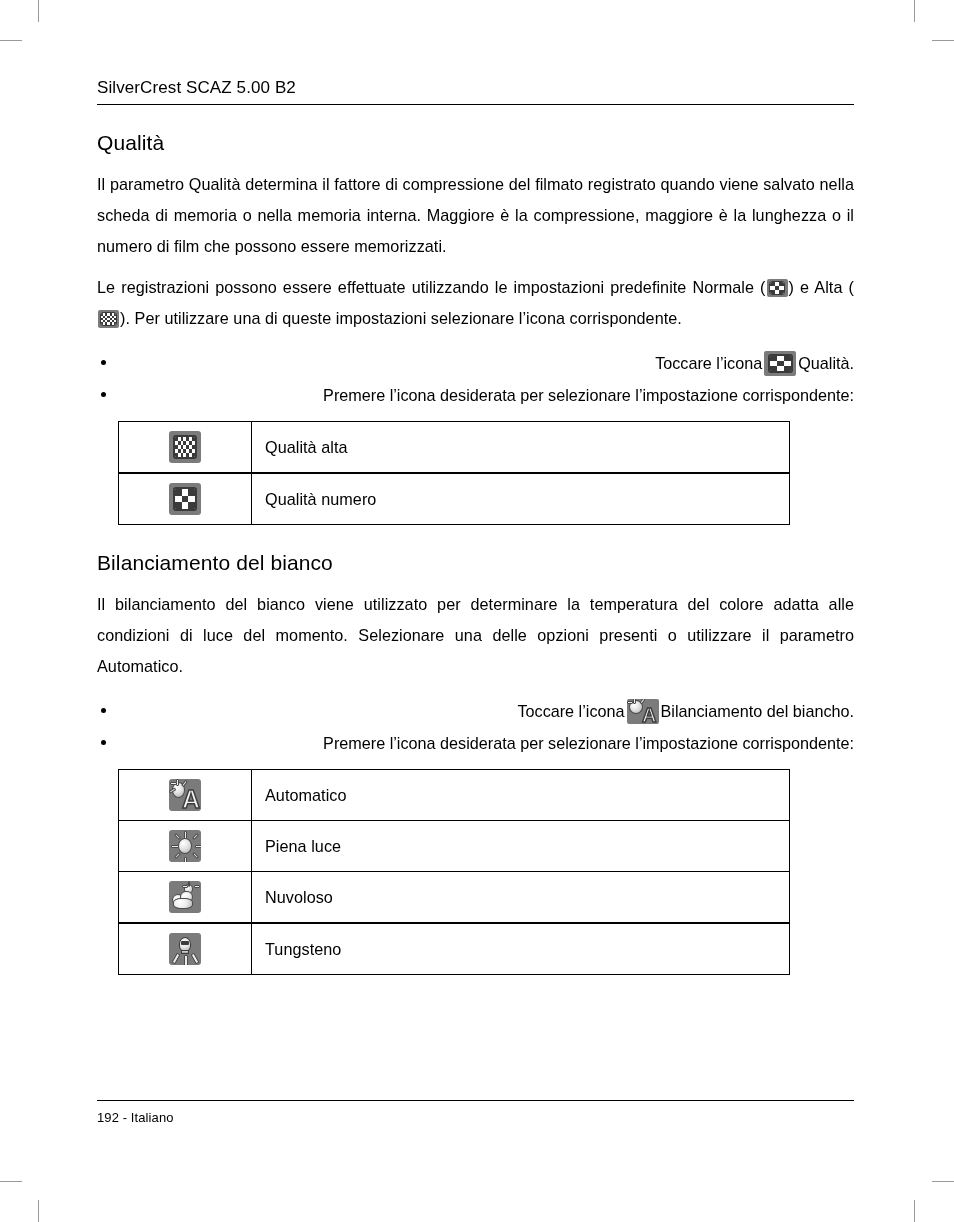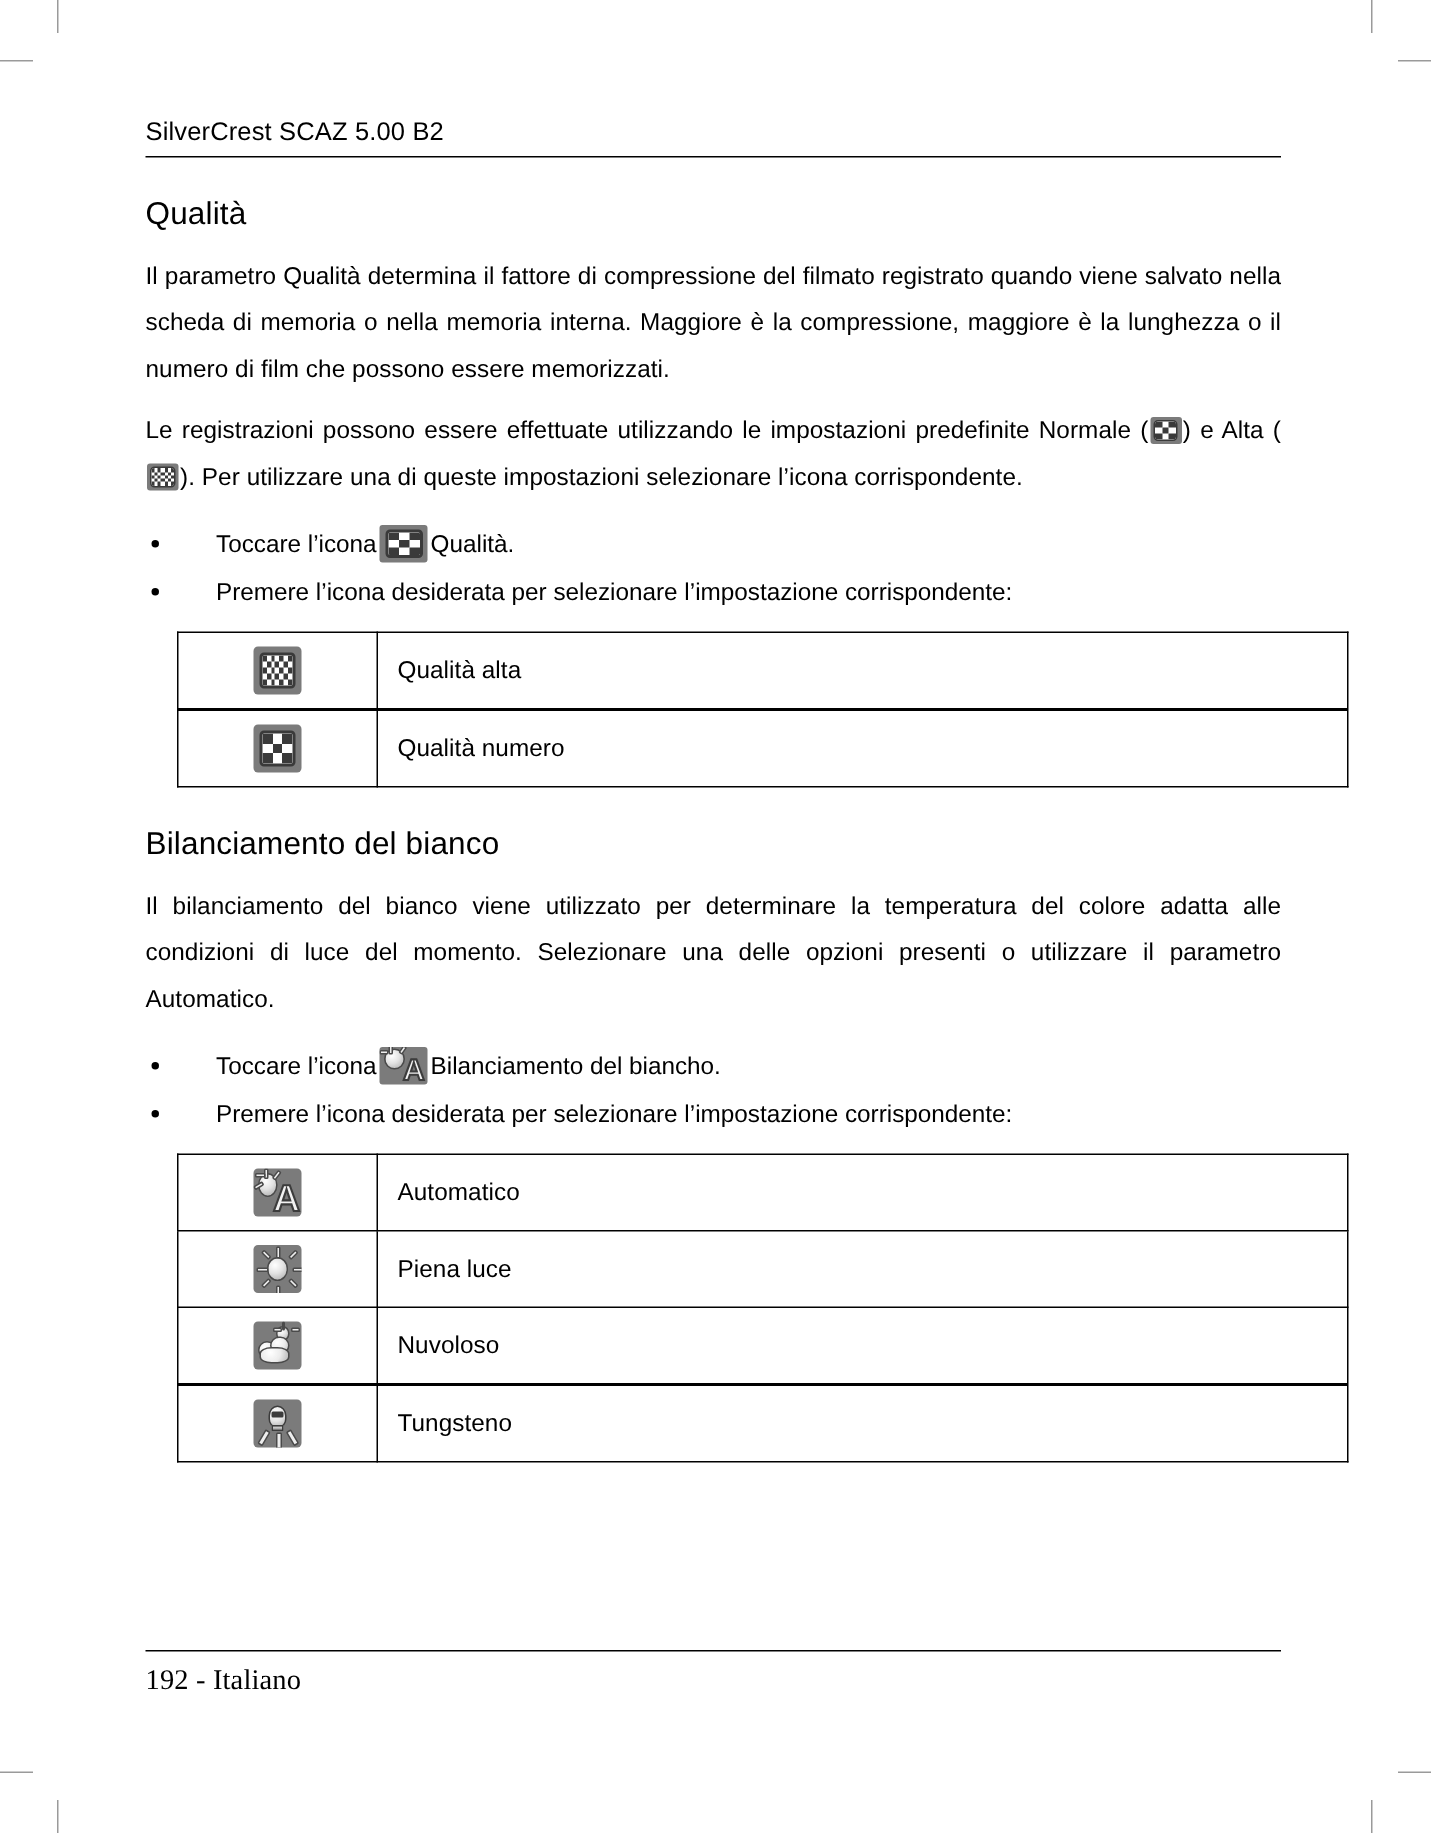--- a/index.html
+++ b/index.html
@@ -61,20 +61,21 @@
     text-align: justify;
     letter-spacing: .05px;
   }
   p.body.last { margin-bottom: 0; }
 
   
   ul.bullets {
     list-style: none;
     margin: 14px 0 10px 0;
     padding: 0;
+    text-align: right;
   }
   ul.bullets li {
     font-size: 16.2px;
     line-height: 31px;
     position: relative;
     padding-left: 47px;
     margin-bottom: 1px;
     white-space: nowrap;
   }
   ul.bullets li .bullet-dot {
@@ -83,21 +84,21 @@
     top: 12px;
     width: 5px;
     height: 5px;
     border-radius: 50%;
     background: #000;
   }
 
   
   table.icon-table {
     border-collapse: collapse;
-    width: 781px;
+    width: 672px;
     margin: 4px 0 0 21px;
     table-layout: fixed;
   }
   table.icon-table td {
     border: 1.2px solid #000;
     vertical-align: middle;
   }
   table.icon-table td.icon-cell {
     width: 132px;
     text-align: center;
@@ -224,24 +225,23 @@
   }
 
   
   .footer-wrap {
     position: absolute;
     left: 97px;
     top: 1100px;
     width: 757px;
   }
   .footer-text {
-    font-size: 19px;
+    font-size: 13px;
     padding-top: 9px;
     letter-spacing: .1px;
-    font-family: Liberation Serif, serif;
   }
 </style>
 </head>
 <body>
 
 <div class="crop-mark cm-top-left"></div>
 <div class="crop-mark cm-left-top"></div>
 <div class="crop-mark cm-top-right"></div>
 <div class="crop-mark cm-right-top"></div>
 <div class="crop-mark cm-bottom-left"></div>

